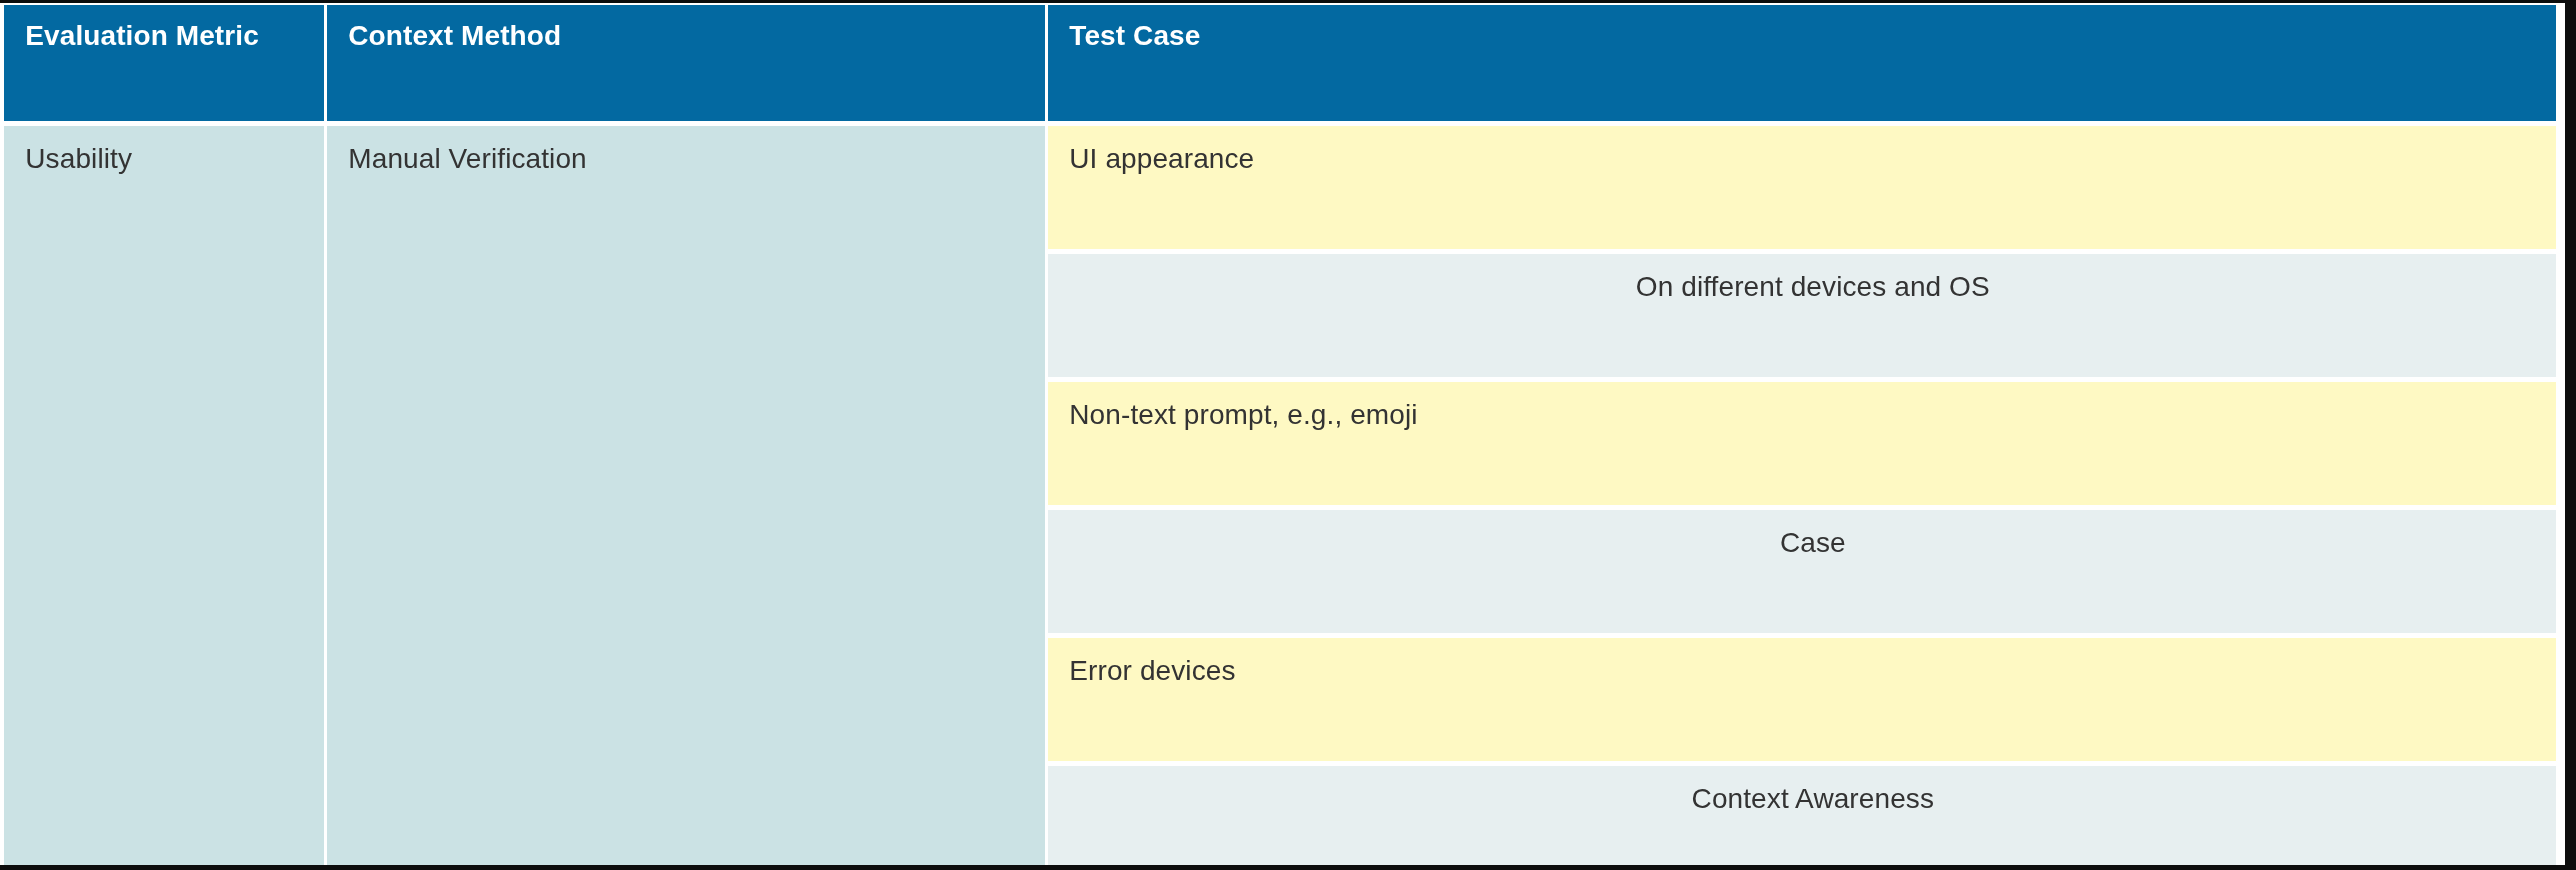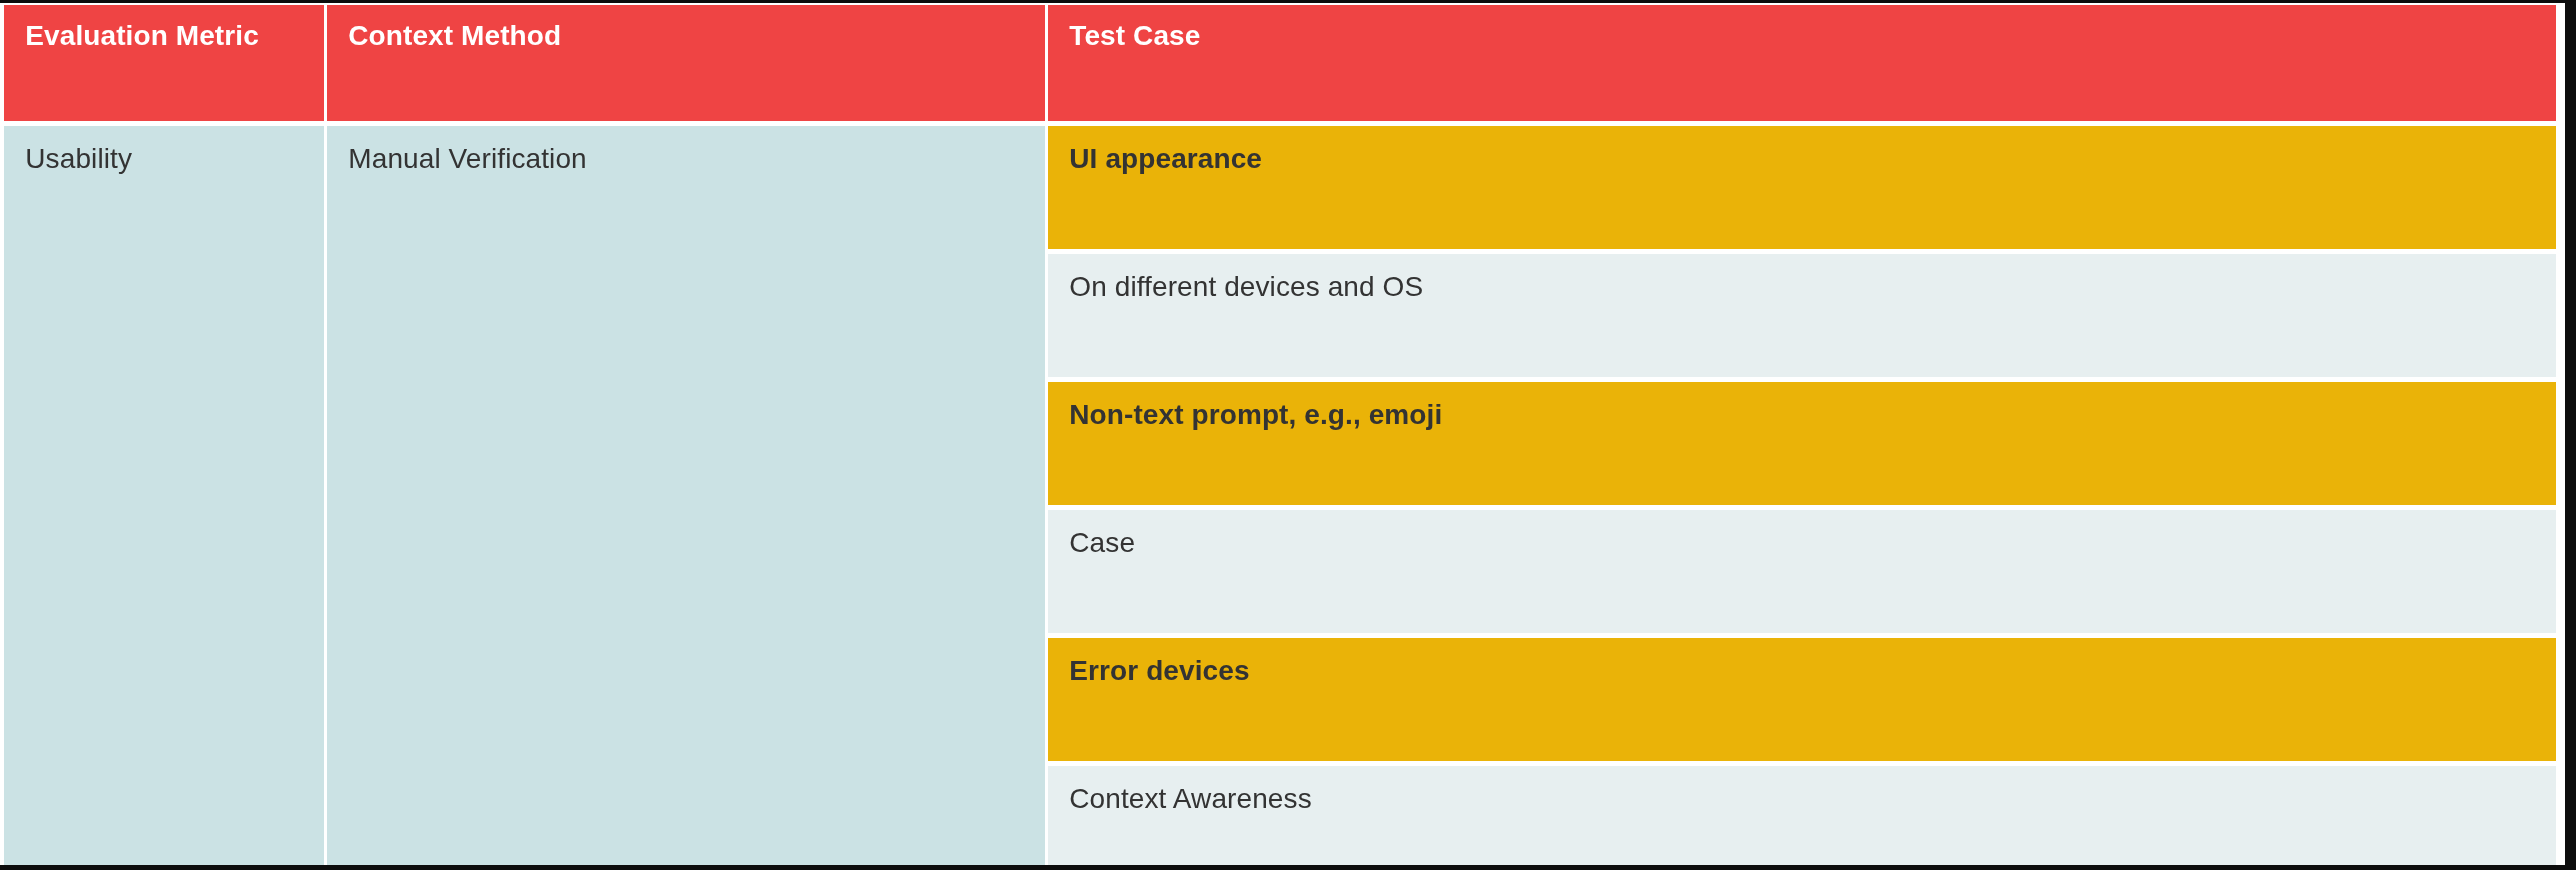--- a/index.html
+++ b/index.html
@@ -41,21 +41,21 @@
     table-layout: fixed;
     width: 2554px;
     margin: -5.2px -3.9px;
   }
 
   table.eval-table col.c1 { width: 320px; }
   table.eval-table col.c2 { width: 718px; }
   table.eval-table col.c3 { width: 1508px; }
 
   th.hdr {
-    background: #ef4444;
+    background: #0369a1;
     color: #ffffff;
     font-size: 28px;
     font-weight: bold;
     line-height: 1.24;
     text-align: left;
     vertical-align: top;
     padding: 14.4px 0 14.4px 21px;
     height: 116px;
     box-sizing: border-box;
     letter-spacing: 0.1px;
@@ -72,22 +72,22 @@
     line-height: 1.2;
     box-sizing: border-box;
     letter-spacing: 0.1px;
   }
 
   td.span-cell {
     background: #cbe2e4;
     height: 736px;
   }
 
-  td.tone-dark  { background: #eab308; font-weight: bold; }
-  td.tone-light { background: #e7eff0; }
+  td.tone-dark  { background: #fef9c3; }
+  td.tone-light { background: #e7eff0; text-align: center; }
 
   tr.body-row td.case-cell {
     height: 123px;
   }
 </style>
 </head>
 <body>
 
 <div id="page">
   <div id="table-wrap">

